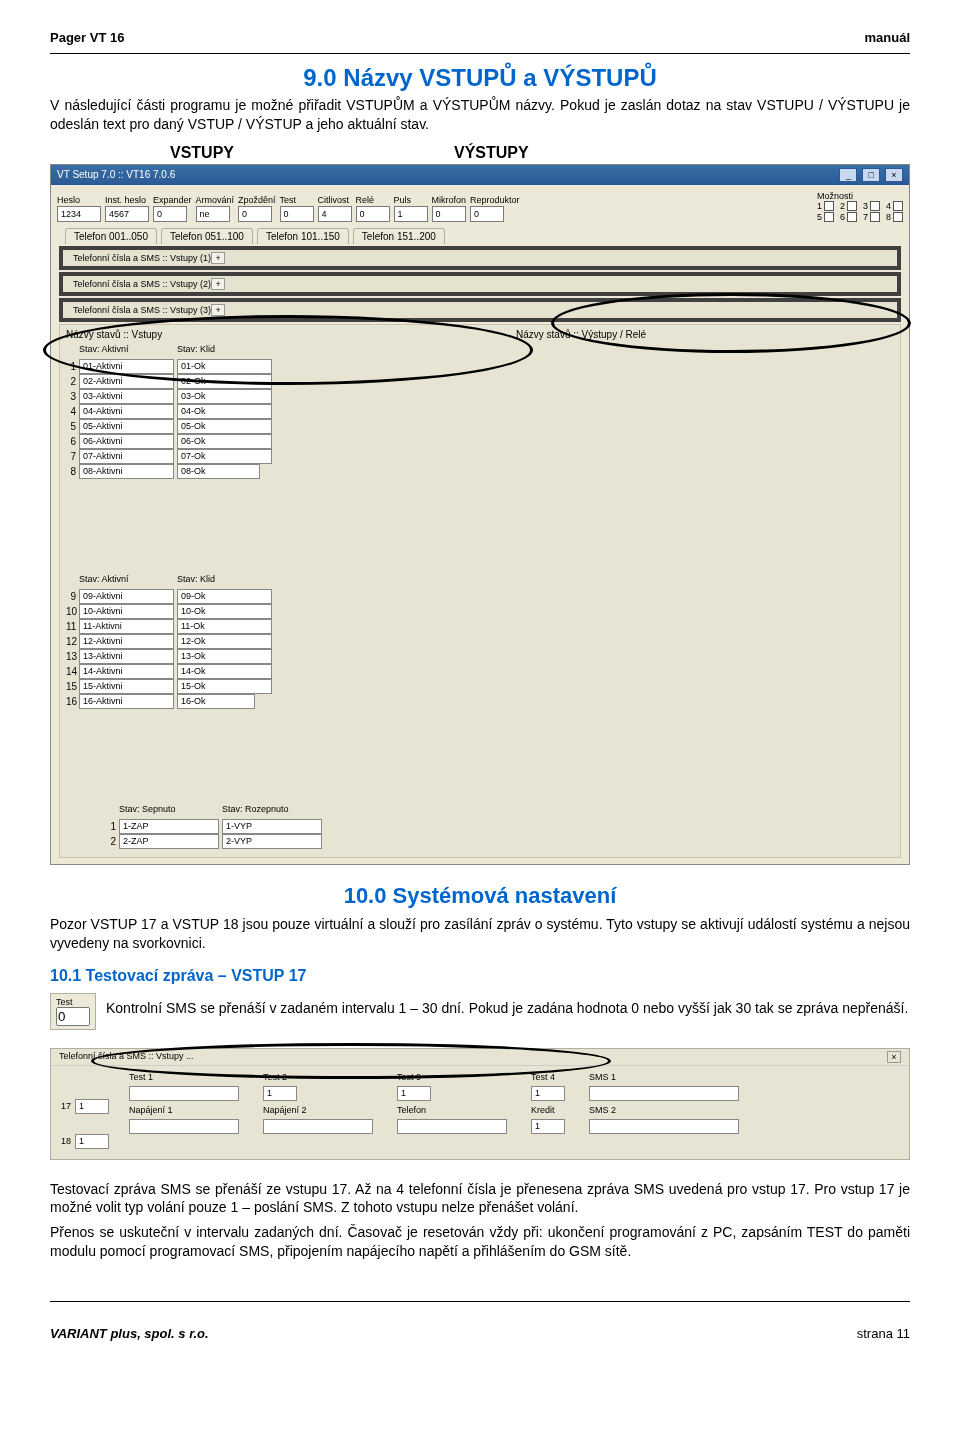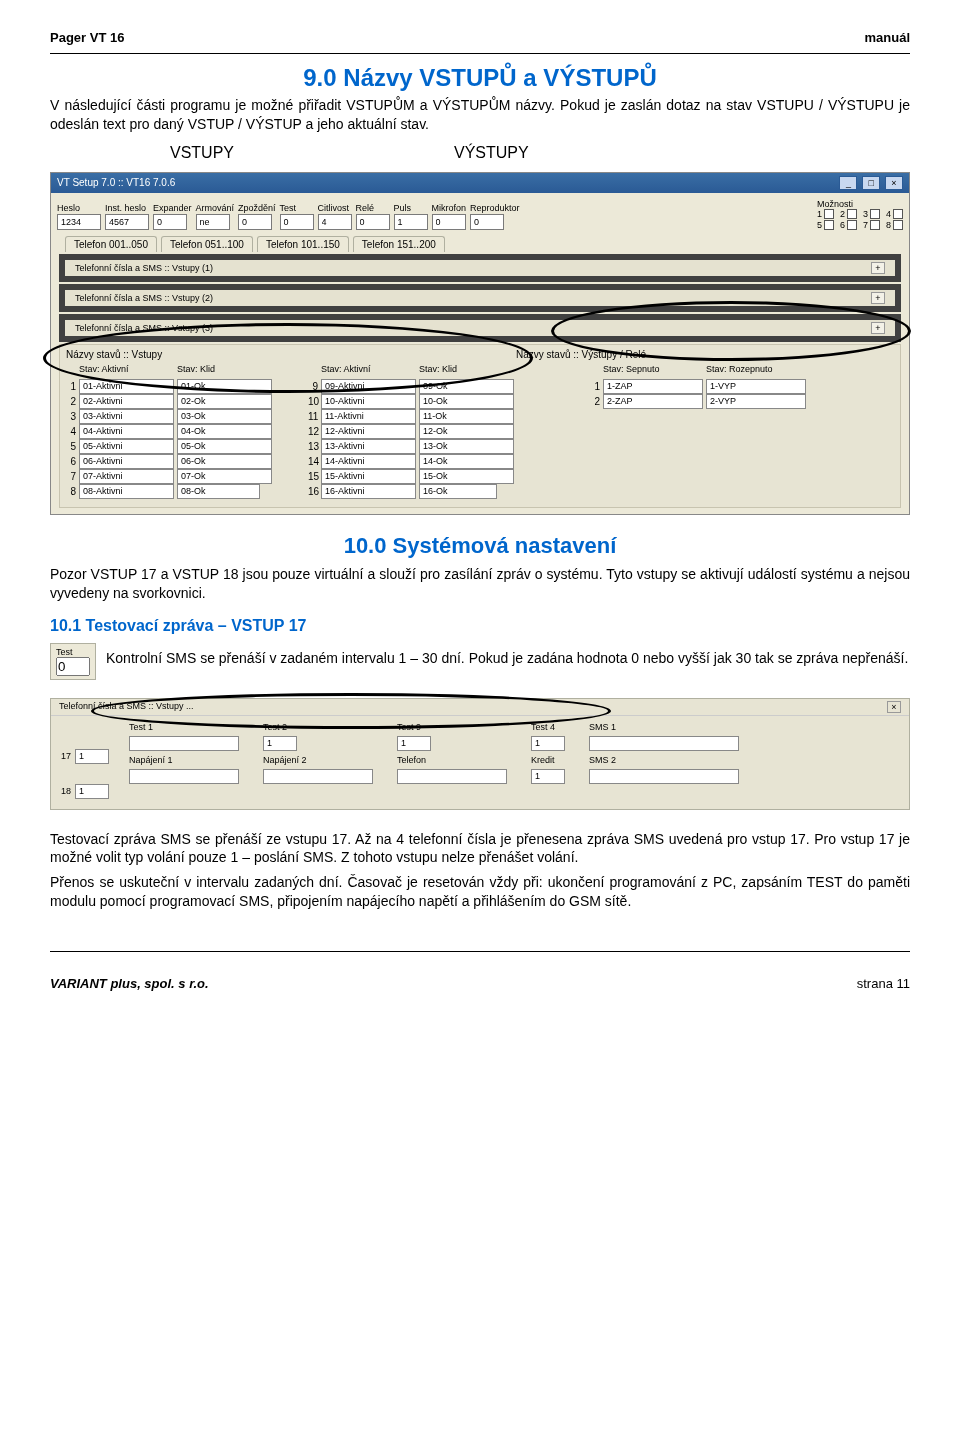--- a/index.html
+++ b/index.html
@@ -3,39 +3,39 @@
 <meta charset="utf-8">
 <style>
   * { box-sizing: border-box; margin: 0; padding: 0; }
   body { font-family: Arial, sans-serif; background: #fff; width: 960px; margin: 0 auto; padding: 30px 50px 20px; color: #000; }
   .header-row { display: flex; justify-content: space-between; font-size: 13px; font-weight: bold; margin-bottom: 8px; }
   .hr-line { border: none; border-top: 1.5px solid #000; margin-bottom: 10px; }
   h1.section { color: #0066cc; font-size: 24px; font-weight: bold; text-align: center; margin: 6px 0 4px; }
   h2.section { color: #0066cc; font-size: 22px; font-weight: bold; text-align: center; margin: 18px 0 6px; }
   h3.sub { color: #0066cc; font-size: 16px; font-weight: bold; margin: 14px 0 8px; }
   p { font-size: 14px; line-height: 1.35; text-align: justify; margin-bottom: 6px; }
-  .two-labels { display: flex; gap: 220px; padding-left: 120px; margin: 10px 0 10px; font-weight: normal; font-size: 16px; }
+  .two-labels { display: flex; gap: 220px; padding-left: 120px; margin: 10px 0 2px; font-weight: bold; font-size: 16px; }
   .app-window { border: 1px solid #888; font-size: 10px; background: #ece9d8; position: relative; }
   .titlebar { background: linear-gradient(#3a6ea5,#2a5a95); color: #fff; padding: 3px 6px; display: flex; justify-content: space-between; align-items: center; }
   .titlebar .tb-btns span { display: inline-block; width: 18px; height: 14px; background: #c8d8f0; border: 1px solid #2a5a95; margin-left: 2px; text-align: center; line-height: 12px; color: #000; font-size: 9px; }
   .toolbar { display: flex; align-items: flex-end; padding: 6px 6px 2px; gap: 4px; flex-wrap: wrap; }
   .field { display: flex; flex-direction: column; font-size: 9px; }
   .field label { margin-bottom: 1px; }
   .field input { font-size: 9px; padding: 1px 3px; height: 16px; border: 1px solid #7a7a7a; background: #fff; }
   .spin { width: 34px; }
   .moznosti { margin-left: auto; font-size: 9px; }
   .moznosti .grid { display: grid; grid-template-columns: repeat(4, auto); gap: 1px 6px; }
   .moznosti .cell { display: flex; align-items: center; gap: 2px; }
   .cb { width: 10px; height: 10px; border: 1px solid #555; background: #fff; display: inline-block; }
   .tabs-row { display: flex; gap: 4px; padding: 4px 14px 0; }
   .tab { border: 1px solid #b0b0a0; border-bottom: none; padding: 2px 8px; background: #ece9d8; border-radius: 3px 3px 0 0; }
-  .section-strip { display: flex; justify-content: space-between; align-items: center; padding: 2px 10px; border: 6px solid #404040; margin: 2px 8px; background: #e5e2d0; font-size: 9px; }
+  .section-strip { display: flex; justify-content: flex-start; align-items: center; padding: 2px 10px; border: 4px solid #404040; margin: 2px 8px; background: #e5e2d0; font-size: 9px; }
   .section-strip .plus { width: 14px; height: 12px; border: 1px solid #999; background: #f4f2e8; text-align: center; line-height: 10px; }
   .nazvy-panel { margin: 2px 8px 6px; padding: 4px 6px 8px; border: 1px solid #c8c4b0; background: #e7e4d3; }
-  .nazvy-cols { display: flex; gap: 22px; }
+  .nazvy-cols { display: flex; gap: 10px; flex-direction: column; }
   .nazvy-group { display: flex; flex-direction: column; gap: 2px; }
   .nazvy-group .row { display: flex; align-items: center; gap: 3px; }
   .num { width: 10px; text-align: right; }
   .txt { border: 1px solid #888; background: #fff; padding: 1px 3px; height: 15px; font-size: 9px; }
   .hdr { font-size: 9px; height: 14px; margin-bottom: 1px; }
   .bottom-bar { display: flex; align-items: center; gap: 8px; padding: 6px 8px 8px; }
   .btn { border: 1px solid #888; background: #efefe6; padding: 2px 10px; font-size: 9px; border-radius: 2px; }
   .ellipse-wrap { position: relative; }
   .ellipse { position: absolute; border: 3px solid #000; border-radius: 50%; pointer-events: none; }
   .test-row { display: flex; align-items: center; gap: 10px; margin-top: 6px; }

